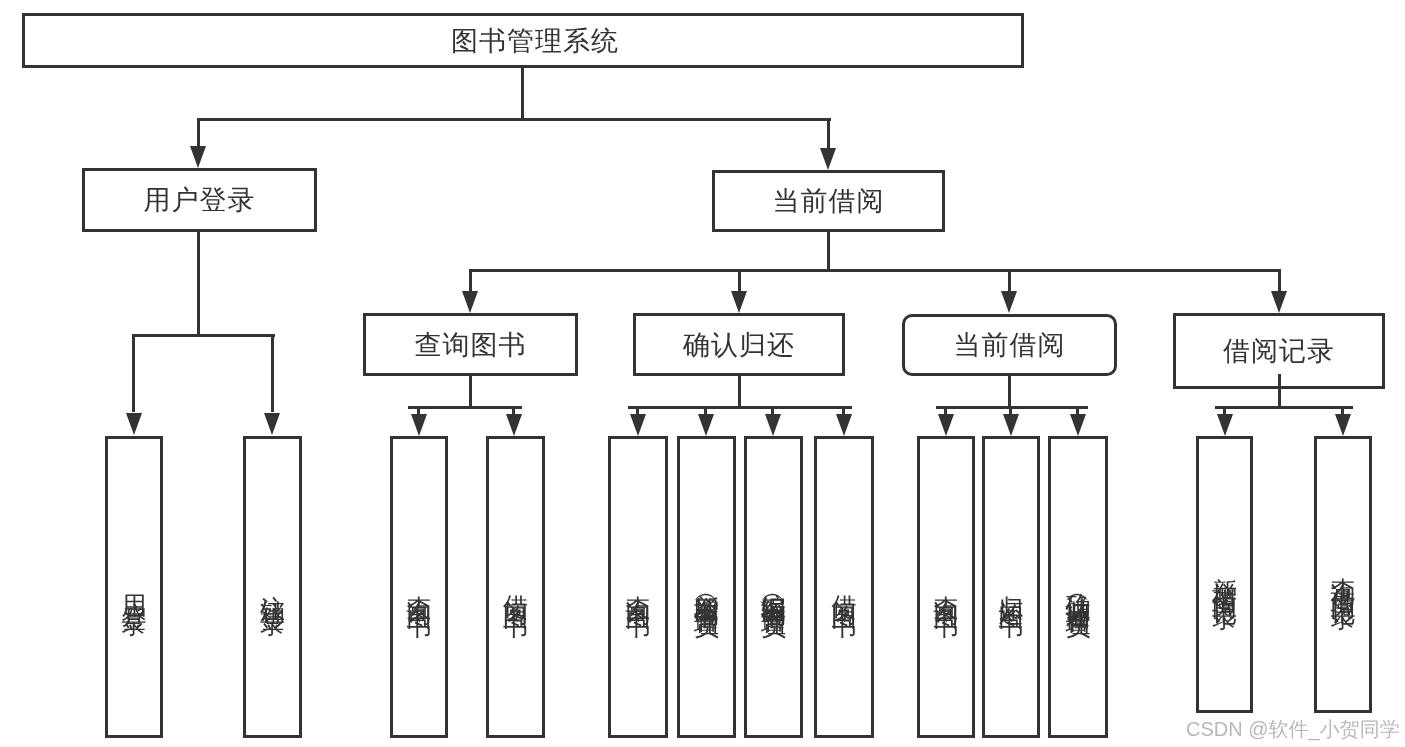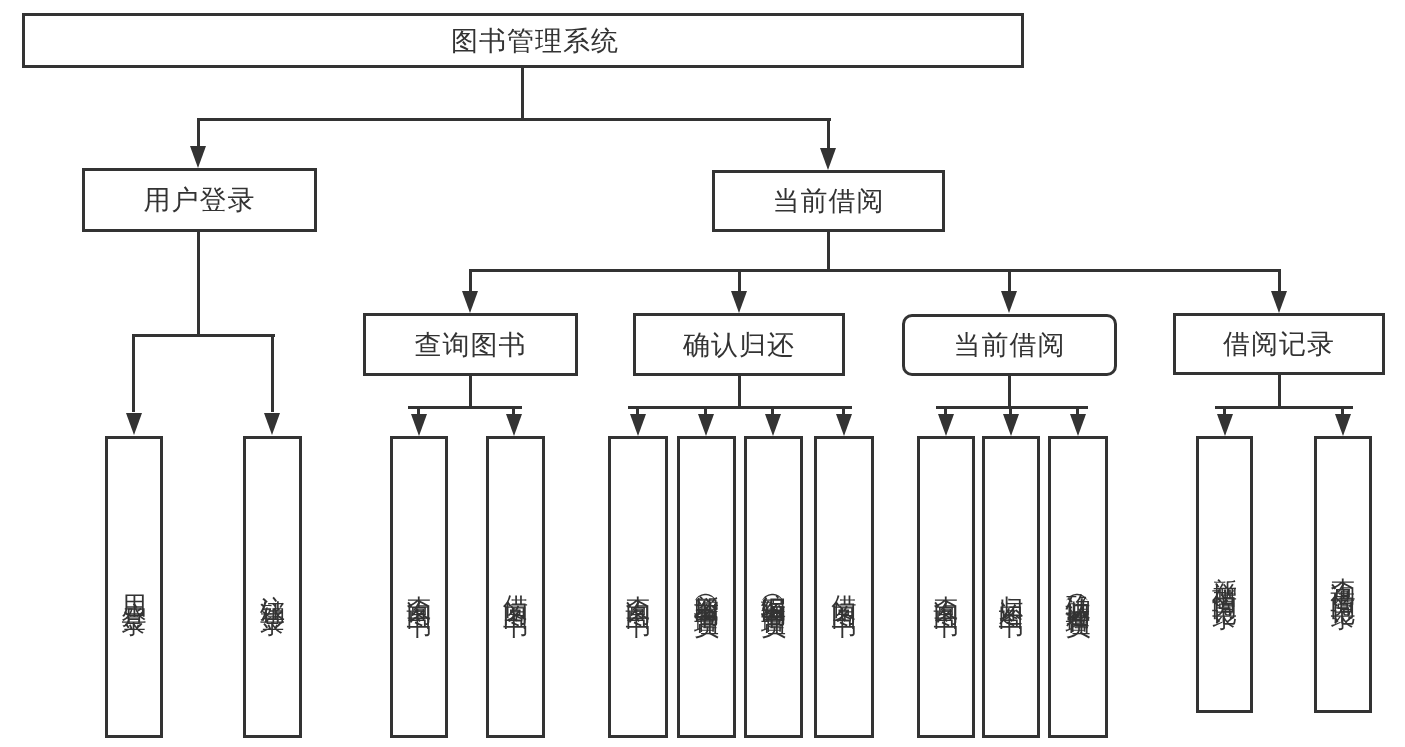--- a/index.html
+++ b/index.html
@@ -106,21 +106,21 @@
 
   <div class="box" style="left:363px; top:313px; width:215px; height:63px;">
     <span class="hlabel">查询图书</span>
   </div>
   <div class="box" style="left:633px; top:313px; width:212px; height:63px;">
     <span class="hlabel">确认归还</span>
   </div>
   <div class="box" style="left:902px; top:314px; width:215px; height:62px;border-radius:10px;">
     <span class="hlabel">当前借阅</span>
   </div>
-  <div class="box" style="left:1173px; top:313px; width:212px; height:62px;">
+  <div class="box" style="left:1173px; top:313px; width:212px; height:76px;">
     <span class="hlabel">借阅记录</span>
   </div>
 
   <div class="vl" style="left:469px; top:374px; height:34px;"></div>
   <div class="hl" style="left:408px; top:406px; width:114px;"></div>
   <div class="vl" style="left:417px; top:406px; height:10px;"></div>
   <div class="ah" style="left:411px; top:414px;"></div>
   <div class="vl" style="left:512px; top:406px; height:10px;"></div>
   <div class="ah" style="left:506px; top:414px;"></div>
 
@@ -188,14 +188,15 @@
     <span class="vlabel" style="letter-spacing:3px;">确认归还（管理员）</span>
   </div>
 
   <div class="vbox" style="left:1196px; top:436px; width:57px; height:277px;">
     <span class="vlabel">新增借阅记录</span>
   </div>
   <div class="vbox" style="left:1314px; top:436px; width:58px; height:277px;">
     <span class="vlabel">查询借阅记录</span>
   </div>
 
+  <div class="watermark">CSDN @软件_小贺同学</div>
 
 </div>
 
 </body></html>

